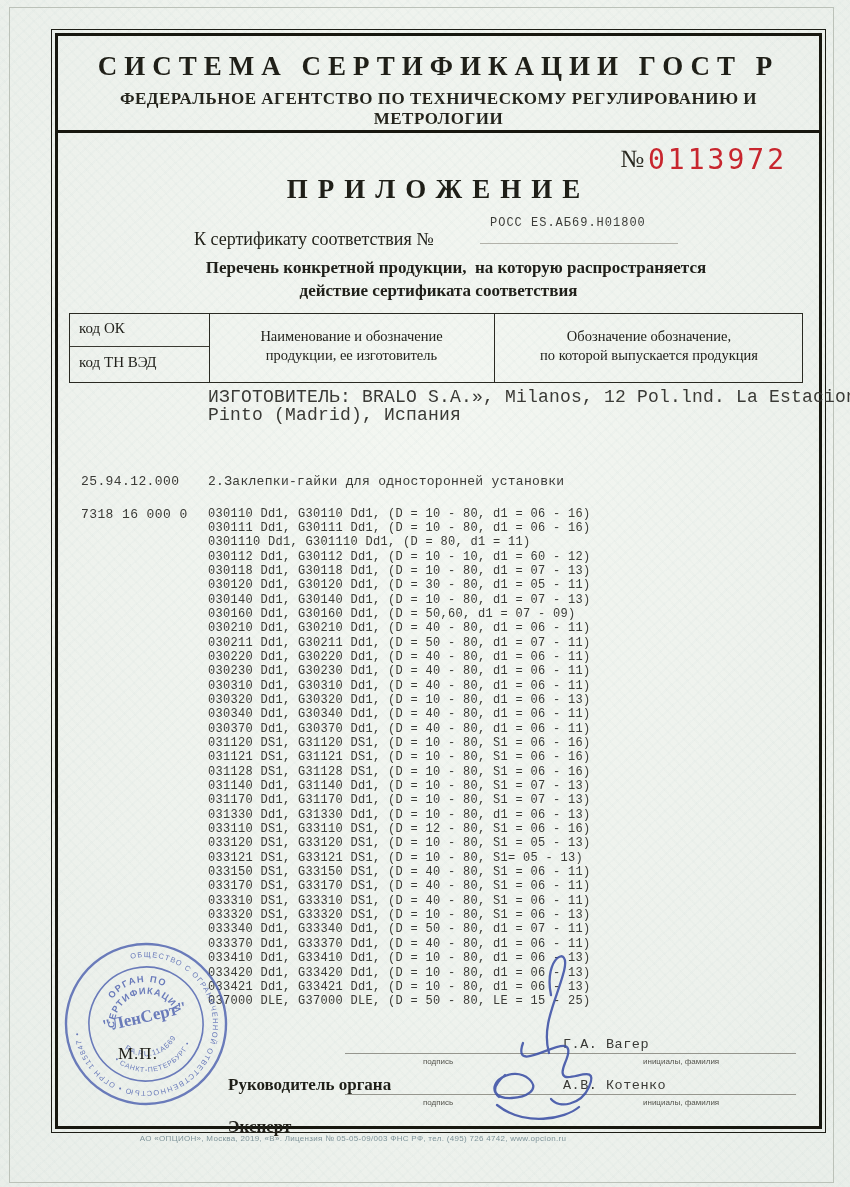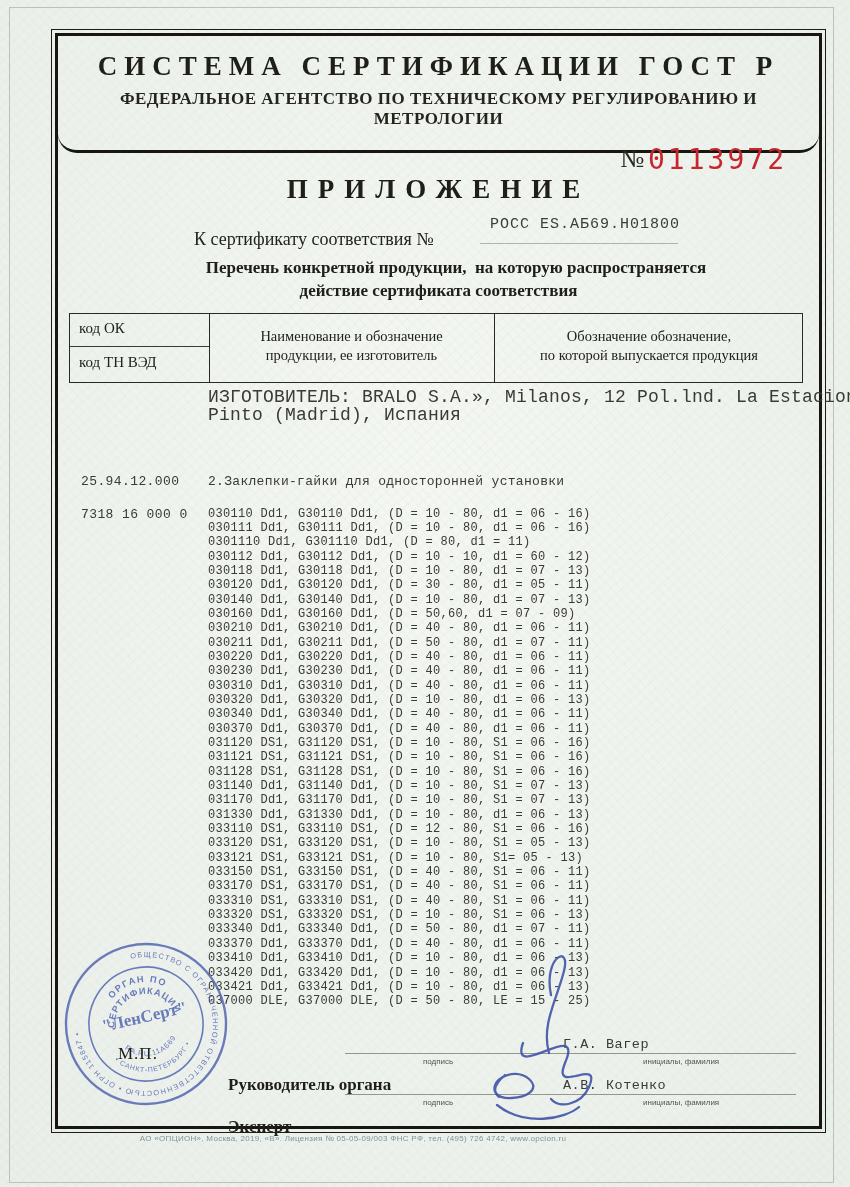--- a/index.html
+++ b/index.html
@@ -13,36 +13,36 @@
       radial-gradient(ellipse at 50% 40%, #f4f7f2 0%, #edf1ec 70%, #e9eee9 100%);
     color:#22221c;
     overflow:hidden;
   }
   .page-edge { position:absolute; left:9px; top:7px; right:16px; bottom:4px;
     border:1px solid #bcc2b9; pointer-events:none; }
   .frame { position:absolute; left:55px; top:33px; width:767px; height:1096px;
     border:3px solid #17170f; outline:1px solid #1d1d15; outline-offset:3px; }
 
   
-  .header-box { position:absolute; left:0; top:0; width:100%; height:117px;
-    border-bottom:3px solid #17170f; text-align:center;border-radius:19px; }
+  .header-box { position:absolute; left:0; top:0; width:100%; height:97px;
+    border-bottom:3px solid #17170f; text-align:center; }
   .h1 { padding-top:15px; font-weight:bold; font-size:27px; letter-spacing:7px; color:#1f1f18; }
   .h2 { margin-top:7px; font-weight:bold; font-size:17px; letter-spacing:0.5px; color:#24241c; }
 
   .serial { position:absolute; top:107px; right:32px; white-space:nowrap; }
   .serial .no-sign { font-size:25px; color:#2a2a22; }
   .serial .no-digits { font-family:"DejaVu Sans Mono", monospace; font-size:28px;
     color:var(--serial-red); letter-spacing:3px; font-weight:500; vertical-align:-2px; }
 
   .doc-title { position:absolute; top:138px; width:100%; text-align:center;
     font-weight:bold; font-size:27px; letter-spacing:10px; color:#1f1f18; }
 
   .cert-label { position:absolute; left:136px; top:193px; font-size:18px; color:#23231b; }
   .cert-number { position:absolute; left:432px; top:180px;
-    font-family:"Liberation Mono", monospace; font-size:15px; letter-spacing:1px; color:#3c3c38; }
+    font-family:"Liberation Mono", monospace; font-size:12px; letter-spacing:1px; color:#3c3c38; }
   .cert-underline { position:absolute; left:422px; top:207px; width:198px;
     border-bottom:1.5px solid #b2b2aa; }
 
   .subtitle { position:absolute; width:100%; text-align:center; font-weight:bold;
     font-size:17px; color:#20201a; white-space:pre; }
   .subtitle.l1 { top:222px;padding-left:35px; }
   .subtitle.l2 { top:245px; }
 
   
   .tbl { position:absolute; left:11px; top:277px; width:734px; height:70px;

